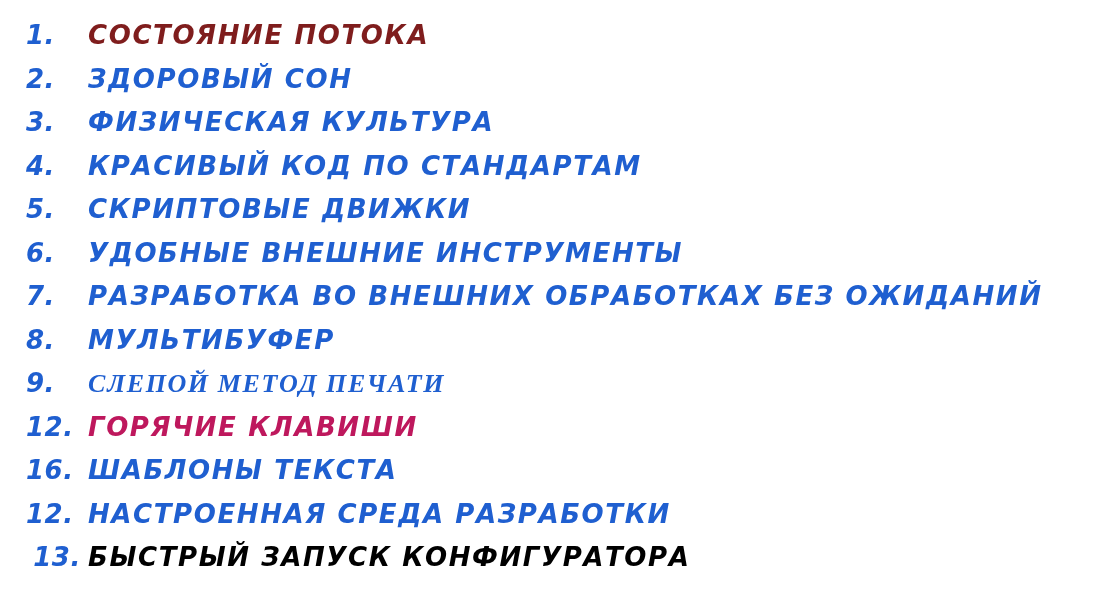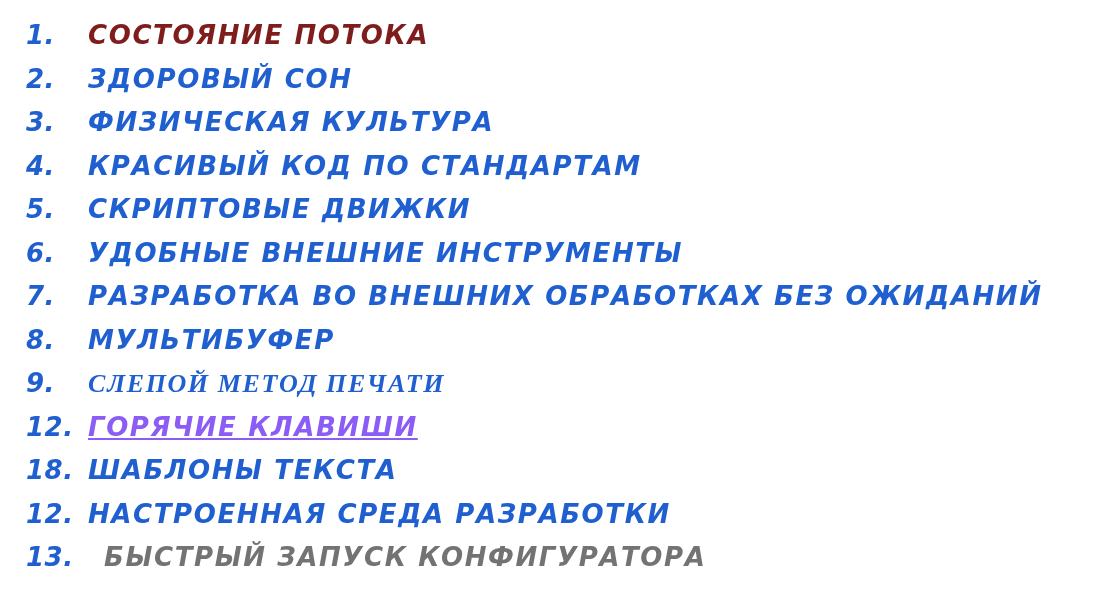--- a/index.html
+++ b/index.html
@@ -88,28 +88,28 @@
       <li class="item">
         <span class="num" style="color: rgb(31, 95, 208);">8.</span>
         <span class="label" style="color: rgb(31, 95, 208);">Мультибуфер</span>
       </li>
       <li class="item">
         <span class="num" style="color: rgb(31, 95, 208);">9.</span>
         <span class="label" style="color: rgb(31, 95, 208); font-family: Liberation Serif, serif;">Слепой метод печати</span>
       </li>
       <li class="item">
         <span class="num" style="color: rgb(31, 95, 208);">12.</span>
-        <span class="label" style="color: #8b5cf6; text-decoration: underline;">Горячие клавиши</span>
+        <span class="label" style="color: #be185d;">Горячие клавиши</span>
       </li>
       <li class="item">
-        <span class="num" style="color: rgb(31, 95, 208);">18.</span>
+        <span class="num" style="color: rgb(31, 95, 208);">16.</span>
         <span class="label" style="color: rgb(31, 95, 208);">Шаблоны текста</span>
       </li>
       <li class="item">
         <span class="num" style="color: rgb(31, 95, 208);">12.</span>
         <span class="label" style="color: rgb(31, 95, 208);">Настроенная среда разработки</span>
       </li>
       <li class="item">
-        <span class="num" style="color: rgb(31, 95, 208);">13.</span>
-        <span class="label" style="color: #737373; margin-left: 16px;">Быстрый запуск конфигуратора</span>
+        <span class="num" style="color: rgb(31, 95, 208); text-align: center;">13.</span>
+        <span class="label" style="color: #000000;">Быстрый запуск конфигуратора</span>
       </li>
     </ol>
 </div>
 
 </body></html>

